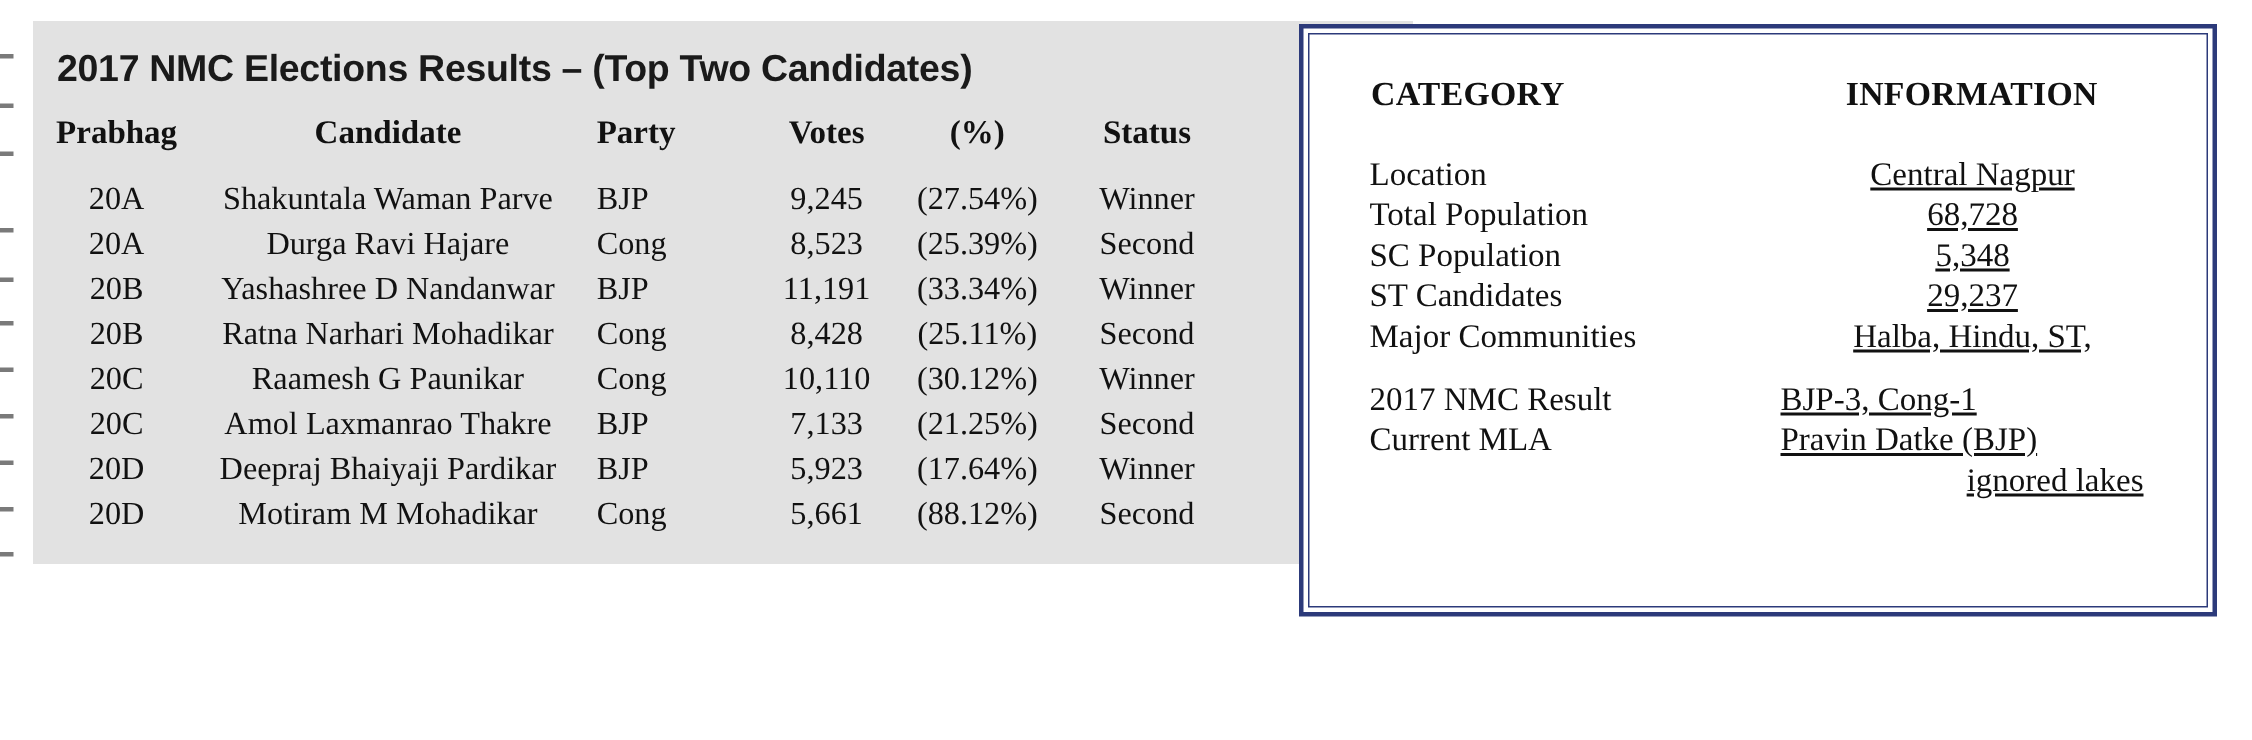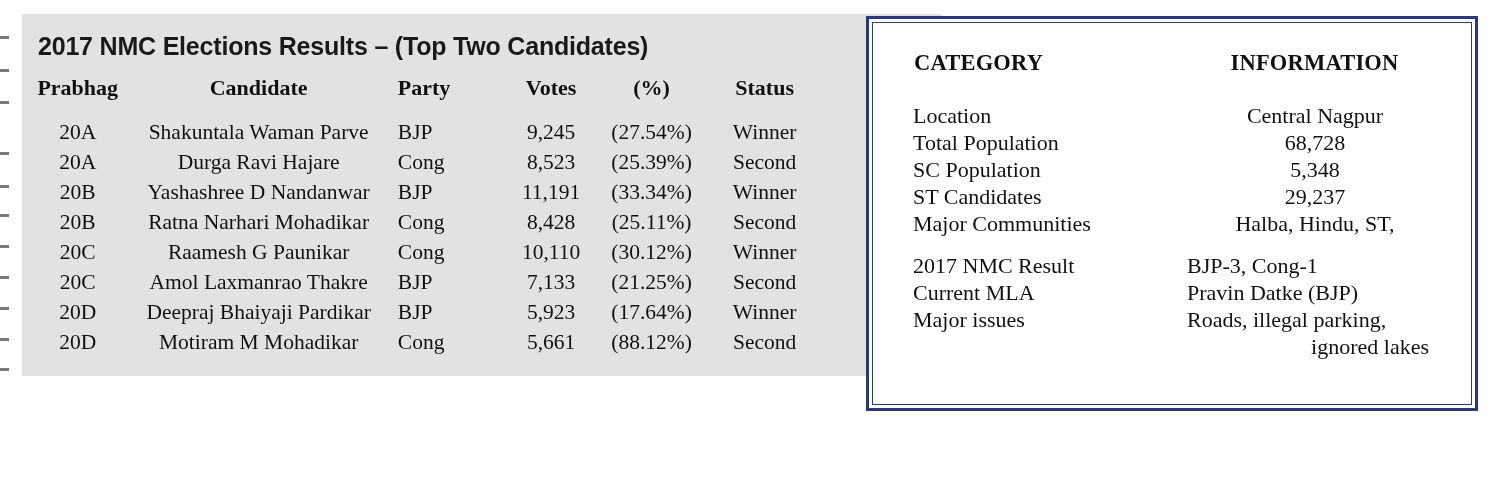--- a/index.html
+++ b/index.html
@@ -112,21 +112,21 @@
   }
   table.info th.info-h-val { text-align: center; padding-left: 0; }
   table.info td {
     font-family: "Liberation Serif", serif;
     font-size: 22px;
     color: #111;
     vertical-align: top;
     padding: 0.5px 0;
   }
   table.info td.k { width: 270px; }
-  table.info td.v { text-align: center; }
+  table.info td.v { text-align: center; text-decoration: underline; }
   table.info tr.gap td { height: 14px; }
   table.info td.v-left { text-align: left; padding-left: 4px; }
   table.info td.v-right { text-align: right; padding-right: 18px; }
 </style>
 </head>
 <body>
 
 <div class="edge-tick" style="top:36px;"></div>
 <div class="edge-tick" style="top:69px;"></div>
 <div class="edge-tick" style="top:101px;"></div>
@@ -258,23 +258,19 @@
           </tr>
         <tr>
           <td class="k">2017 NMC Result</td>
           <td class="v v-left">BJP-3, Cong-1</td>
         </tr>
         <tr>
           <td class="k">Current MLA</td>
           <td class="v v-left">Pravin Datke (BJP)</td>
         </tr>
         <tr>
-          <td class="k">Major issues</td>
-          <td class="v v-left">Roads, illegal parking,</td>
-        </tr>
-        <tr>
           <td class="k"></td>
           <td class="v v-right">ignored lakes</td>
         </tr>
       </tbody>
     </table>
   </div>
 </div>
 
 </body></html>

